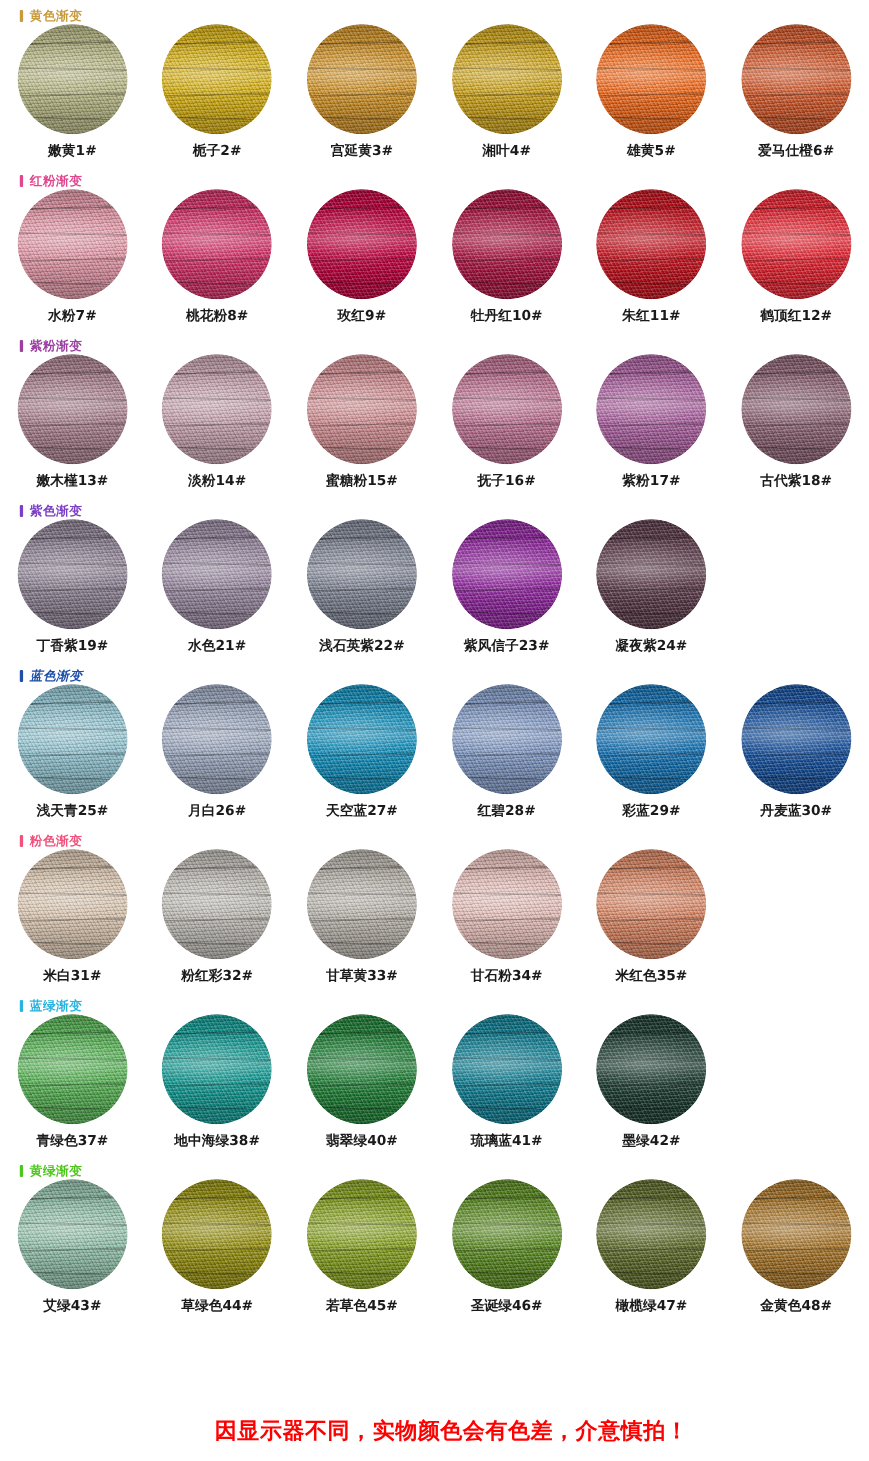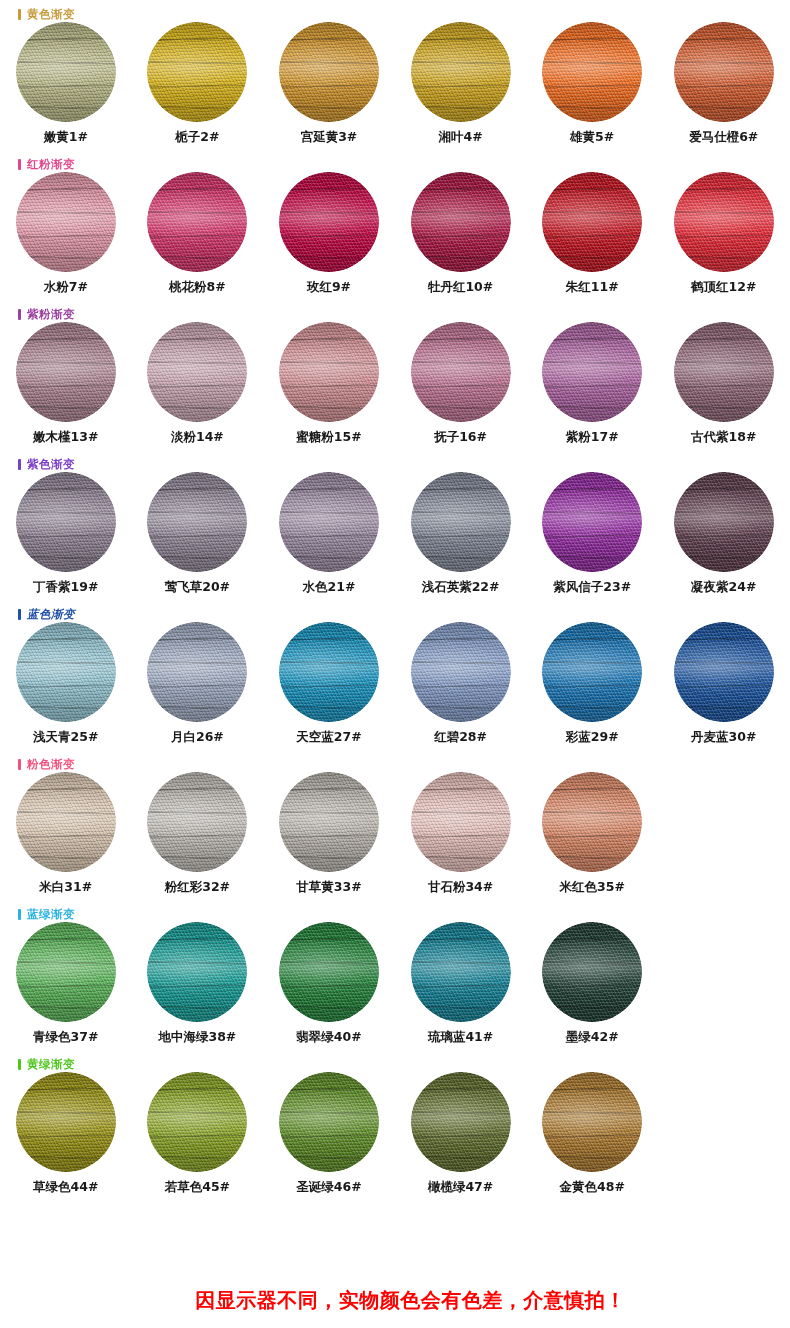--- a/index.html
+++ b/index.html
@@ -442,33 +442,20 @@
                 <div class="strands"></div>
                 <div class="shade"></div>
                 <div class="sheen"></div>
               </div>
             </div>
             <div class="swatch-label">丁香紫19#</div>
           </div>
           <div class="cell">
             <div class="spool-wrap">
               <div class="spool">
-                <div class="base" style="background: rgb(141, 131, 148);"></div>
-                <div class="threads"></div>
-                <div class="twist"></div>
-                <div class="strands"></div>
-                <div class="shade"></div>
-                <div class="sheen"></div>
-              </div>
-            </div>
-            <div class="swatch-label">莺飞草20#</div>
-          </div>
-          <div class="cell">
-            <div class="spool-wrap">
-              <div class="spool">
                 <div class="base" style="background: rgb(151, 135, 159);"></div>
                 <div class="threads"></div>
                 <div class="twist"></div>
                 <div class="strands"></div>
                 <div class="shade"></div>
                 <div class="sheen"></div>
               </div>
             </div>
             <div class="swatch-label">水色21#</div>
           </div>
@@ -744,20 +731,33 @@
             <div class="swatch-label">墨绿42#</div>
           </div>
         </div>
       </div>
       <div class="section last">
         <div class="sec-header">
           <span class="sec-bar" style="background: rgb(79, 198, 30);"></span>
           <span class="sec-label" style="color: rgb(79, 198, 30);">黄绿渐变</span>
         </div>
         <div class="row">
+          <div class="cell">
+            <div class="spool-wrap">
+              <div class="spool">
+                <div class="base" style="background: rgb(144, 191, 168);"></div>
+                <div class="threads"></div>
+                <div class="twist"></div>
+                <div class="strands"></div>
+                <div class="shade"></div>
+                <div class="sheen"></div>
+              </div>
+            </div>
+            <div class="swatch-label">艾绿43#</div>
+          </div>
           <div class="cell">
             <div class="spool-wrap">
               <div class="spool">
                 <div class="base" style="background: rgb(150, 144, 15);"></div>
                 <div class="threads"></div>
                 <div class="twist"></div>
                 <div class="strands"></div>
                 <div class="shade"></div>
                 <div class="sheen"></div>
               </div>

